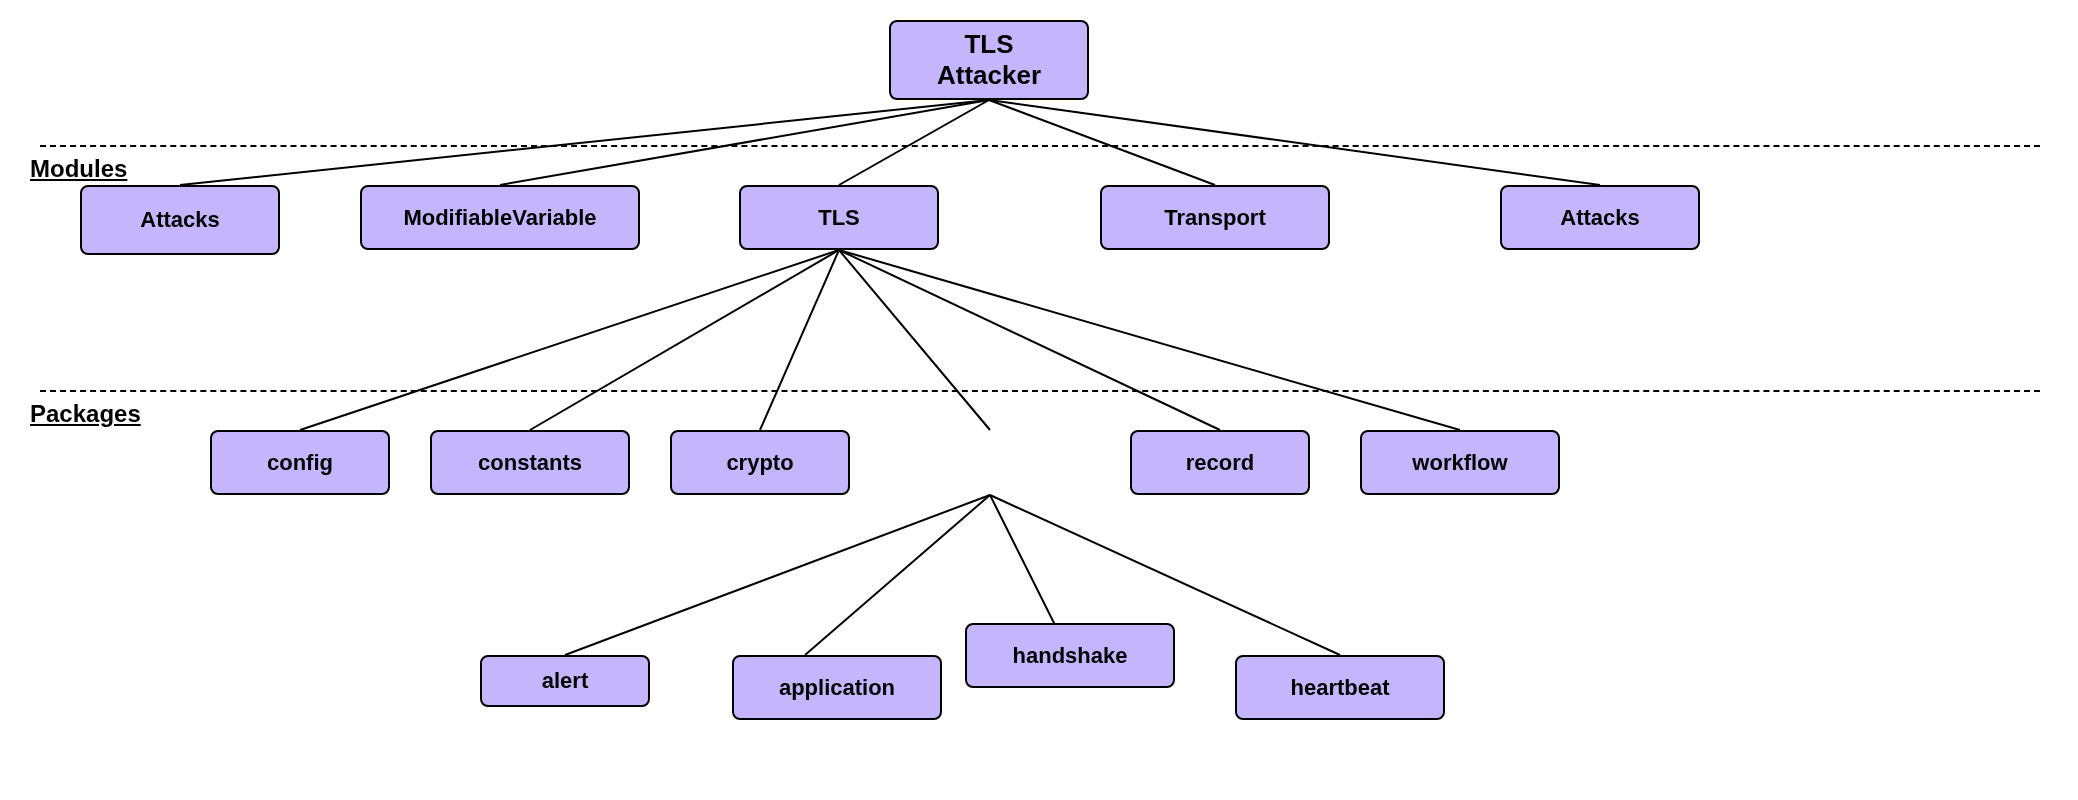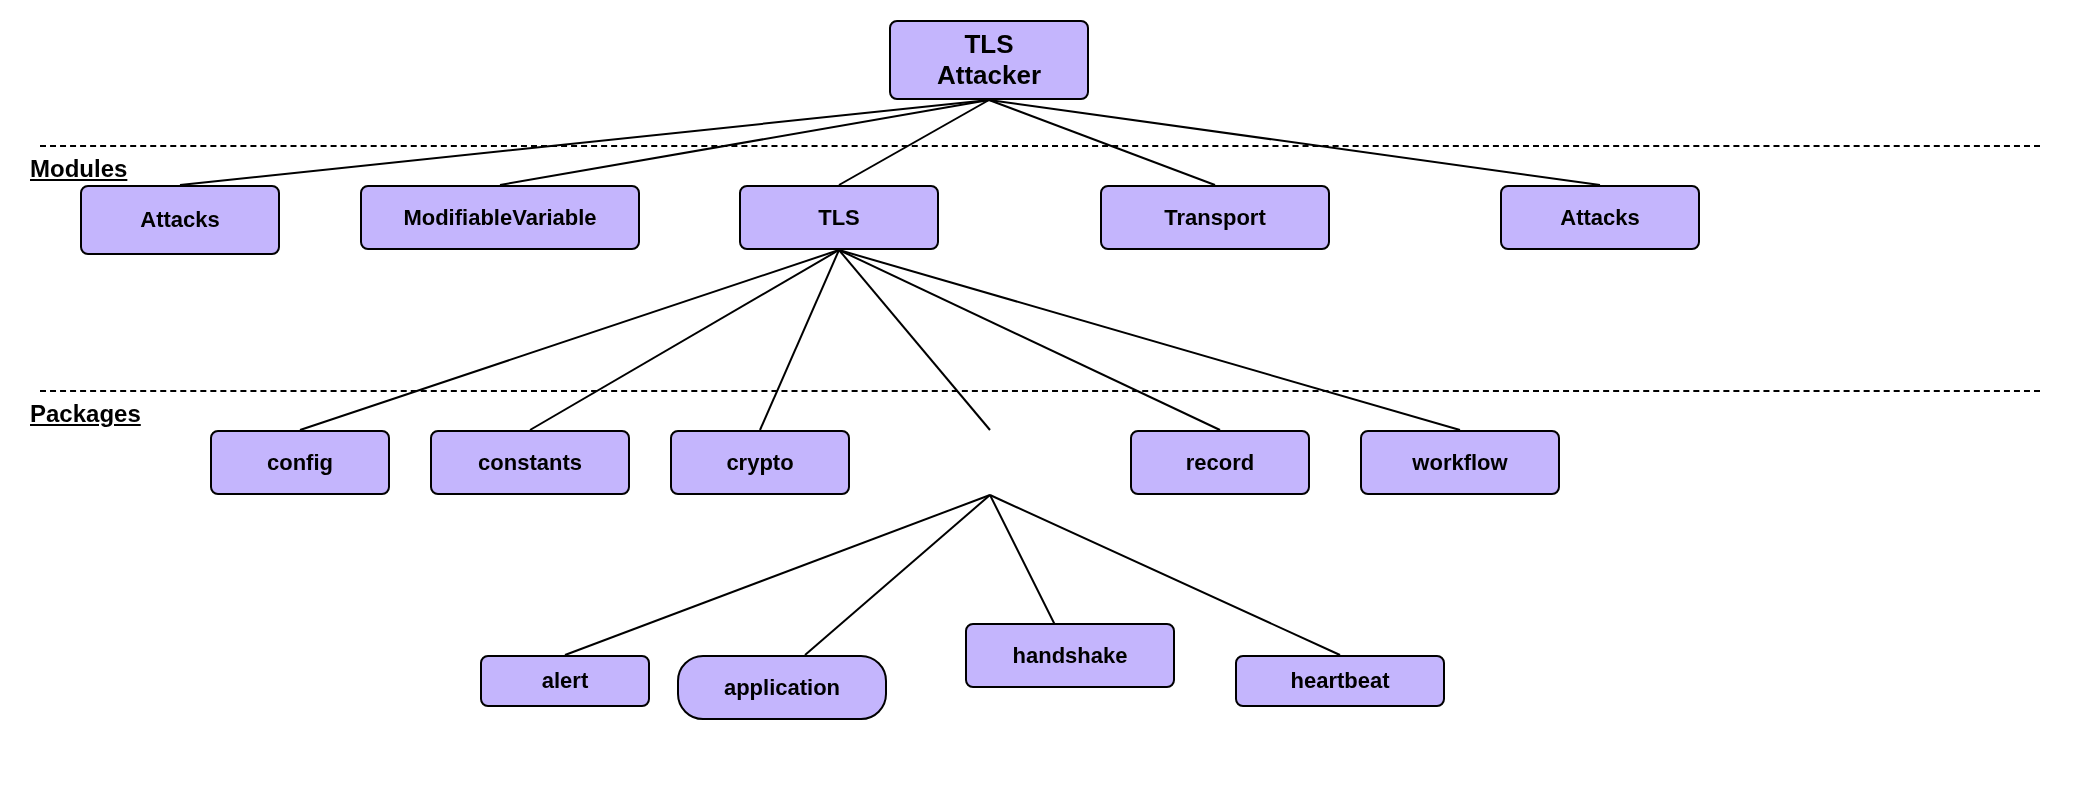--- a/index.html
+++ b/index.html
@@ -118,18 +118,18 @@
 
   <div class="node" style="left: 670px; top: 430px; width: 180px; height: 65px;">crypto</div>
 
 
   <div class="node" style="left: 1130px; top: 430px; width: 180px; height: 65px;">record</div>
 
   <div class="node" style="left: 1360px; top: 430px; width: 200px; height: 65px;">workflow</div>
 
   <div class="node" style="left: 480px; top: 655px; width: 170px; height: 52px;">alert</div>
 
-  <div class="node" style="left: 677px; top: 655px; width: 210px; height: 65px; border-radius: 26px;">application</div>
+  <div class="node" style="left: 732px; top: 655px; width: 210px; height: 65px;">application</div>
 
   <div class="node" style="left: 965px; top: 623px; width: 210px; height: 65px;">handshake</div>
 
-  <div class="node" style="left: 1235px; top: 655px; width: 210px; height: 52px;">heartbeat</div>
+  <div class="node" style="left: 1235px; top: 655px; width: 210px; height: 65px;">heartbeat</div>
 </div>
 
 </body></html>

